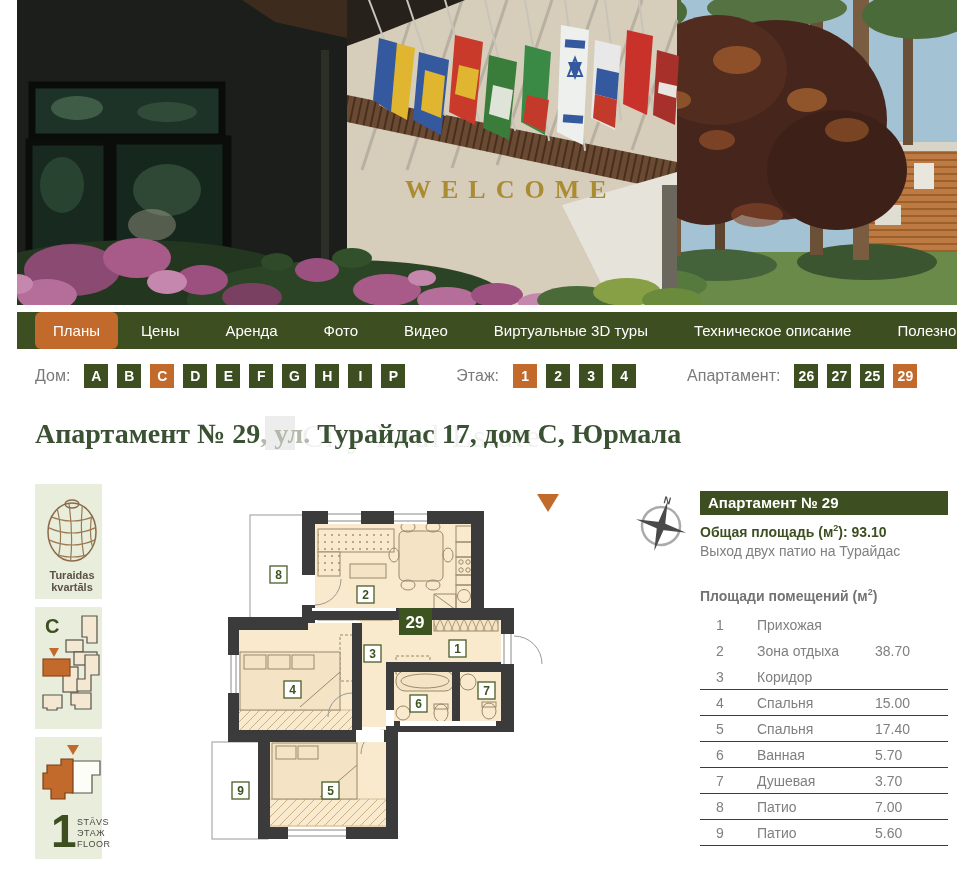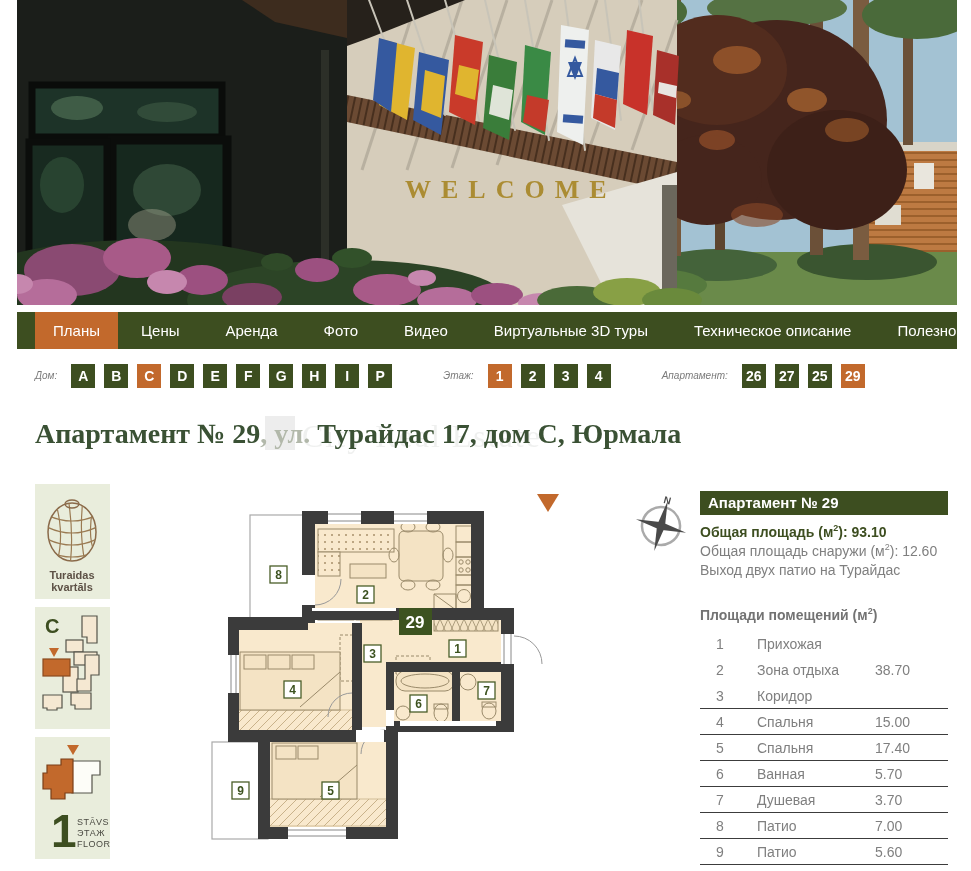--- a/index.html
+++ b/index.html
@@ -14,30 +14,30 @@
   
   .hero { display:block; width: 940px; height: 305px; }
 
   
   .nav {
     margin-top: 7px; height: 37px; background: #3d4e20;
     display: flex; align-items: stretch; padding-left: 18px;
   }
   .nav-item {
     color: #fff; font-size: 15px; line-height: 37px;
-    padding: 0 23px; white-space: nowrap; cursor: pointer;
+    padding: 0 23px; white-space: nowrap; cursor: pointer; border-radius: 6px;
   }
   .nav-item.on { background: #c2692c; padding: 0 18px; }
 
   
   .filters {
     margin-top: 14px; height: 25px;
     display: flex; align-items: center; padding-left: 18px;
   }
-  .flabel { color: #7a7a7a; font-size: 10px; margin-right: 14px; white-space: nowrap; font-style: italic; }
+  .flabel { color: #7a7a7a; font-size: 16px; margin-right: 14px; white-space: nowrap; }
   .flabel.gap { margin-left: 42px; }
   .fgroup { display: flex; align-items: center; }
   .fbox {
     width: 24px; height: 24px; margin-right: 9px;
     background: #3d4e20; color: #fff; font-size: 14px; font-weight: bold;
     display: inline-flex; align-items: center; justify-content: center;
     cursor: pointer;
   }
   .fbox.on { background: #c2692c; }
 
@@ -51,21 +51,21 @@
   .page-title {
     position: relative; font-family: "Liberation Serif", serif;
     font-size: 28px; color: #3a5134; white-space: nowrap;
   }
   .page-title .lite { color: #b2b8aa; }
 
   
   .content { position: relative; margin-top: 26px; height: 394px; }
 
   .sidebar { position: absolute; left: 18px; top: 0; width: 75px; }
-  .side-box { width: 75px; background: #e9eddc; cursor: pointer; }
+  .side-box { width: 67px; background: #e9eddc; cursor: pointer; }
   .side-box + .side-box { margin-top: 8px; }
   .box-logo { height: 115px; }
   .box-site { height: 122px; margin-top: 8px; }
   .box-floor { height: 122px; margin-top: 13px; }
   .side-box svg { display:block; }
 
   .plan-wrap { position:absolute; left: 183px; top: 3px; }
 
   
   .details { position: absolute; left: 683px; top: 7px; width: 248px; }
@@ -546,21 +546,20 @@
           <text x="657" y="496" font-size="10" font-weight="bold" fill="#4a4a4a">N</text>
         </g>
       </svg>
     </div>
 
     <div class="details">
       <div class="d-header">Апартамент № 29</div>
 
       <div class="areas">
         <div class="a-line bold"><span>Общая площадь (м</span><sup class="s">2</sup><span>): 93.10</span></div>
-        <div class="a-line"><span>Общая площадь снаружи (м</span><sup class="s">2</sup><span>): 12.60</span></div>
         <div class="a-line"><span>Выход двух патио на Турайдас</span></div>
       </div>
 
       <div class="t-title"><span>Площади помещений (м</span><sup class="s">2</sup><span>)</span></div>
 
       <div class="rooms-table">
 
           <div class="room-row nodiv">
             <span class="rr-num">1</span>
             <span class="rr-name">Прихожая</span>

